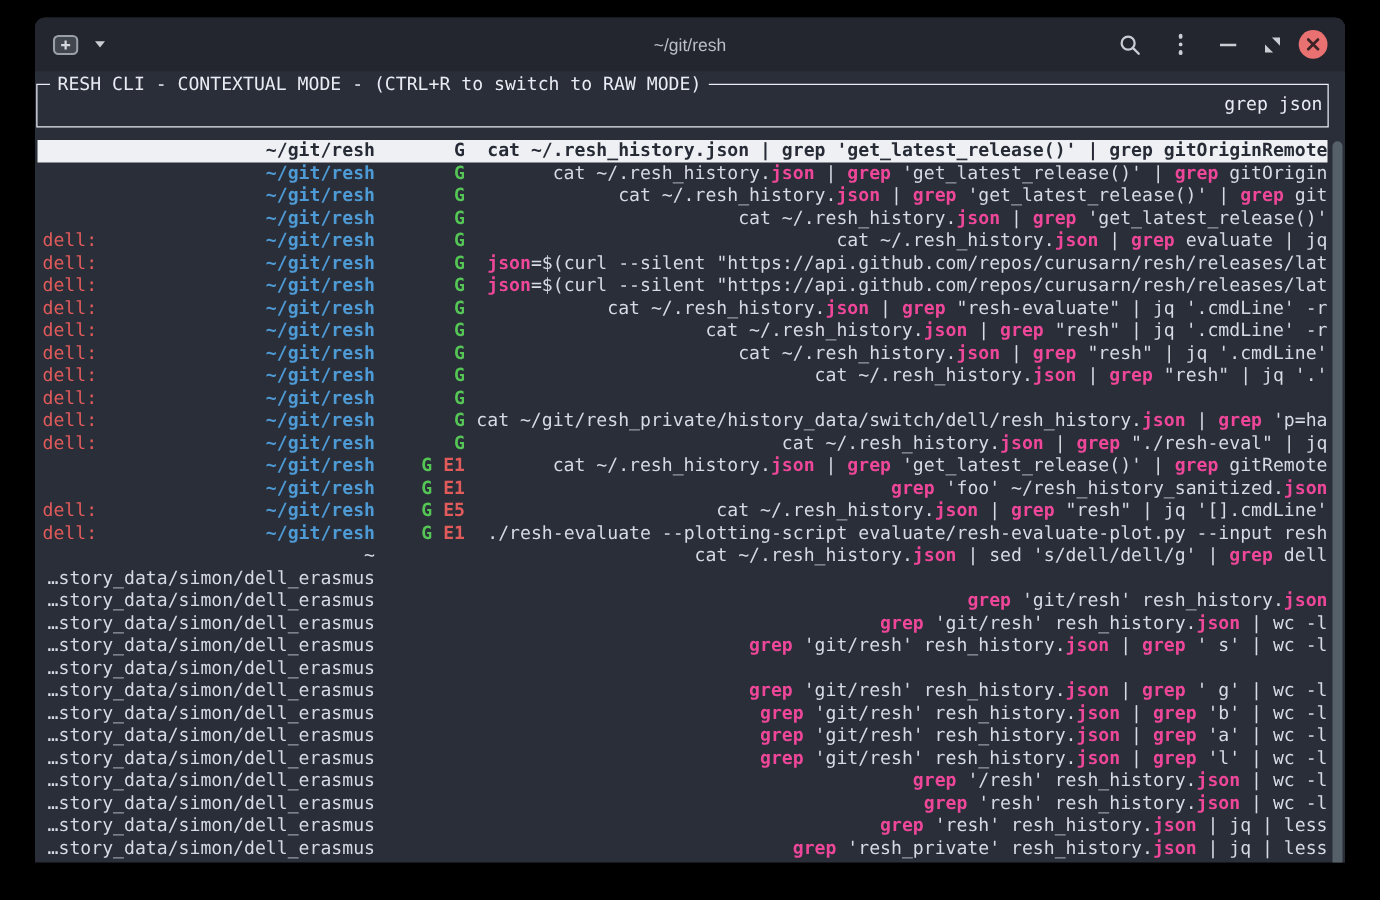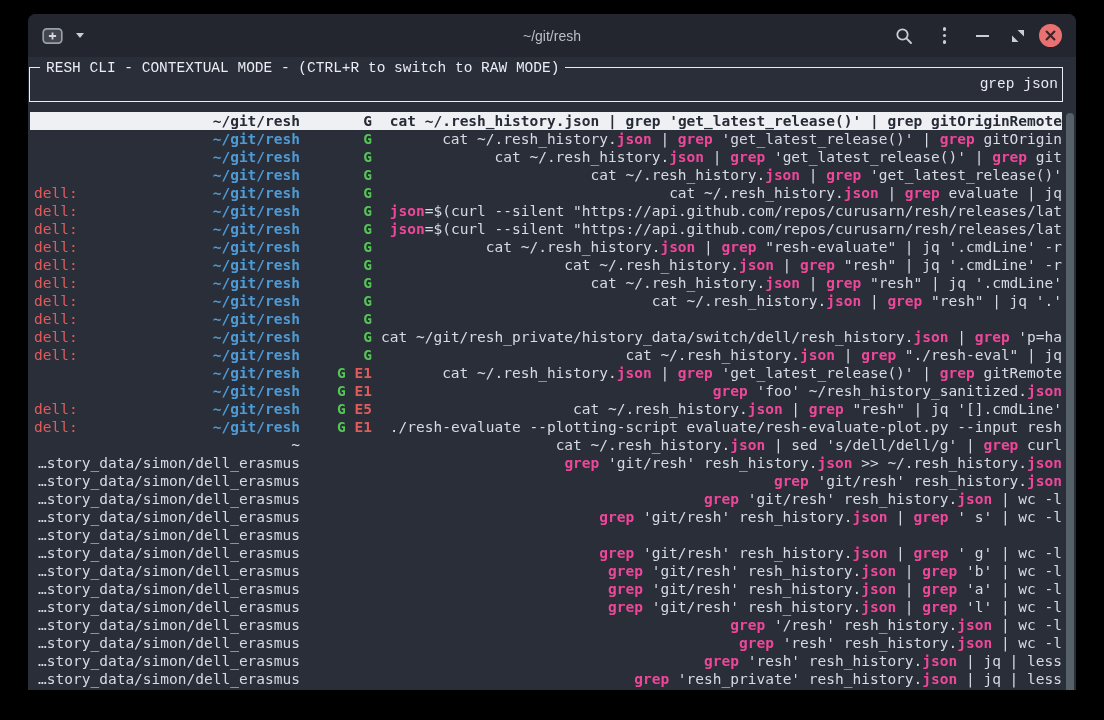--- a/index.html
+++ b/index.html
@@ -41,21 +41,21 @@
   }
 
   
   .content {
     position: relative; height: 633px;
     color: var(--text, #d6dae2); font-size: 14.5px; line-height: 18px;
   }
 
   .resh-box {
     position: relative; margin: 10px 13px 0 1px; height: 35px;
-    border: 1px solid var(--border, #e9ecf2); padding: 7px 4px 0 4px; font-family: Liberation Mono, monospace;
+    border: 1px solid var(--border, #e9ecf2); padding: 7px 4px 0 4px;
   }
   .resh-box-title {
     position: absolute; top: -9px; left: 10px; padding: 0 6px;
     background: var(--terminal-bg, #2a2e39); color: var(--border, #e9ecf2);
     white-space: nowrap;
   }
   .query-line { color: var(--border, #e9ecf2); white-space: pre; }
 
   .rows { margin: 10px 14px 0 2px; }
   .row {
@@ -225,26 +225,25 @@
           <span class="cmd"><span>cat ~/.resh_history.</span><span class="hl">json</span><span> | </span><span class="hl">grep</span><span> "resh" | jq '[].cmdLine'</span></span>
         </div>
         <div class="row">
           <span class="combo"><span class="host">dell:</span><span class="path blue">~/git/resh</span></span>
           <span class="flags"><span class="flag-g">G</span> <span class="flag-e">E1</span></span>
           <span class="cmd"><span>./resh-evaluate --plotting-script evaluate/resh-evaluate-plot.py --input resh</span></span>
         </div>
         <div class="row">
           <span class="combo"><span class="host"></span><span class="path">~</span></span>
           <span class="flags"></span>
-          <span class="cmd"><span>cat ~/.resh_history.</span><span class="hl">json</span><span> | sed 's/dell/dell/g' | </span><span class="hl">grep</span><span> curl</span></span>
-        </div>
-        <div class="row">
-          <span class="combo"><span class="host"></span><span class="path">…story_data/simon/dell_erasmus</span></span>
-          <span class="flags"></span>
-          <span class="cmd"><span class="hl">grep</span><span> 'git/resh' resh_history.</span><span class="hl">json</span><span> &gt;&gt; ~/.resh_history.</span><span class="hl">json</span></span>
+          <span class="cmd"><span>cat ~/.resh_history.</span><span class="hl">json</span><span> | sed 's/dell/dell/g' | </span><span class="hl">grep</span><span> dell</span></span>
+        </div>
+        <div class="row">
+          <span class="combo"><span class="host"></span><span class="path">…story_data/simon/dell_erasmus</span></span>
+          <span class="flags"></span>
         </div>
         <div class="row">
           <span class="combo"><span class="host"></span><span class="path">…story_data/simon/dell_erasmus</span></span>
           <span class="flags"></span>
           <span class="cmd"><span class="hl">grep</span><span> 'git/resh' resh_history.</span><span class="hl">json</span></span>
         </div>
         <div class="row">
           <span class="combo"><span class="host"></span><span class="path">…story_data/simon/dell_erasmus</span></span>
           <span class="flags"></span>
           <span class="cmd"><span class="hl">grep</span><span> 'git/resh' resh_history.</span><span class="hl">json</span><span> | wc -l</span></span>

